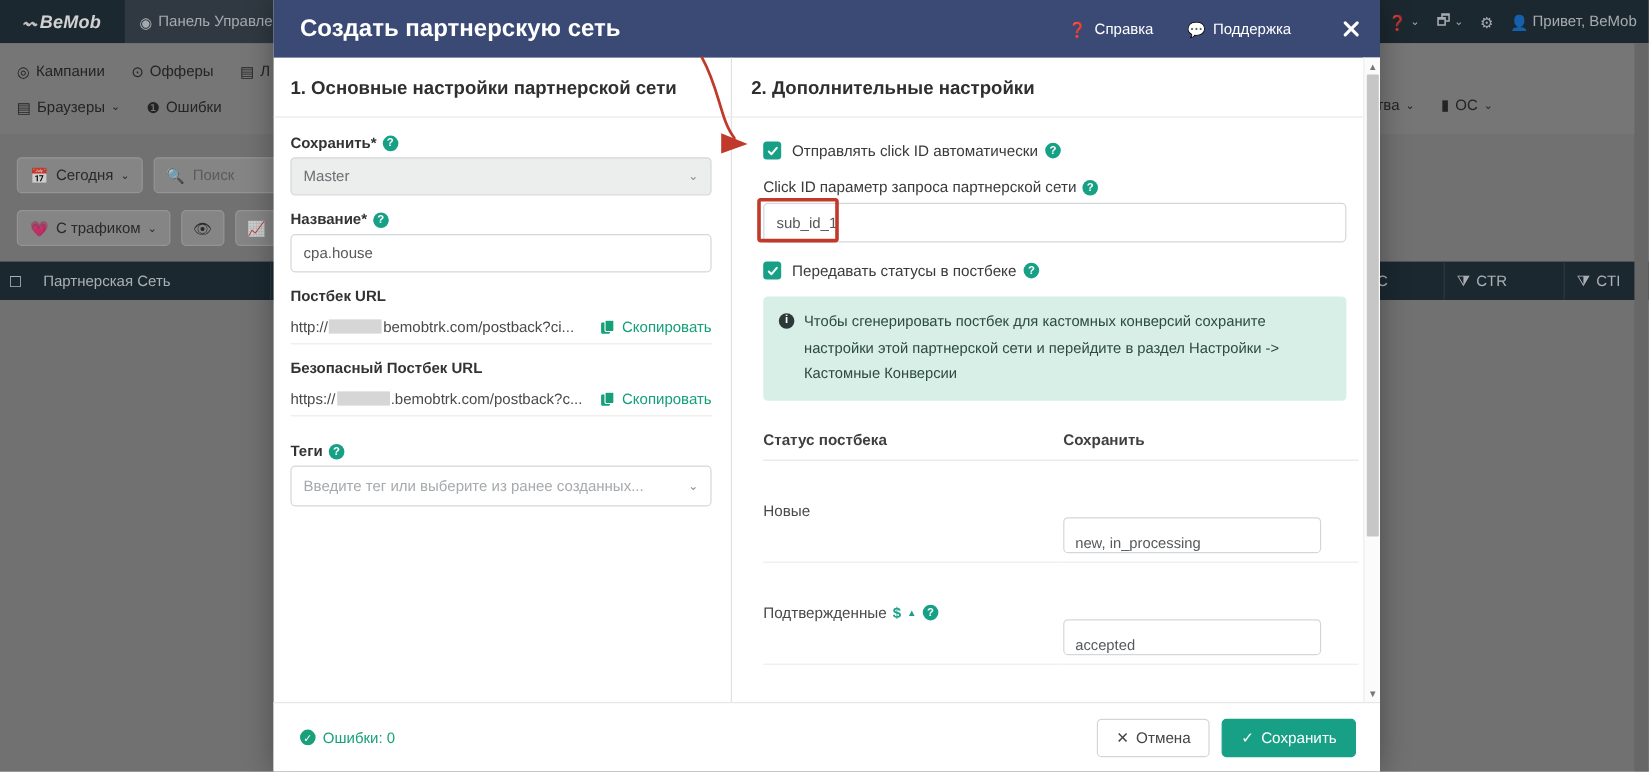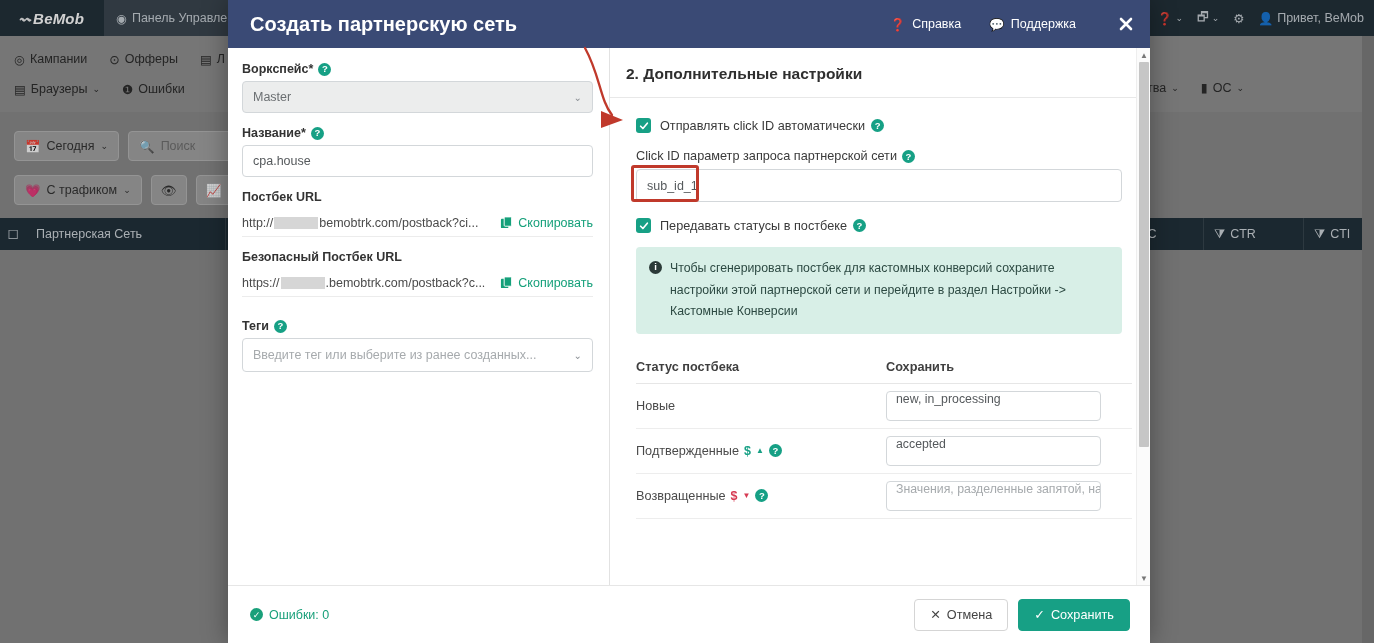--- a/index.html
+++ b/index.html
@@ -114,21 +114,21 @@
     display:flex; align-items:center; padding:0 10px; font-size:12.5px; color:#55595c;text-align:right;
   }
   .input.disabled { background:#eceded; color:#6b6f72; }
   .input .caret { margin-left:auto; color:#8b9095; font-size:10px; }
   .input .ph { color:#a6aaad; }
 
   .ro-row {
     display:flex; align-items:center; gap:8px; height:28px;
     border-bottom:1px solid #ececec; font-size:12.5px; color:#4a4a4a;
   }
-  .ro-url { display:flex; align-items:center; white-space:nowrap; overflow:hidden; }
+  .ro-url { display:flex; align-items:flex-start; white-space:nowrap; overflow:hidden; }
   .redact { display:inline-block; width:44px; height:12px; background:#d6d6d6; margin:0 1px; }
   .copy { margin-left:auto; display:flex; align-items:center; gap:5px; color:#15a07a;
           font-size:12.5px; cursor:pointer; white-space:nowrap; }
   .copy svg { flex:none; }
 
   
   .cbrow { display:flex; align-items:center; gap:9px; margin:6px 0 16px 10px; }
   .cbox {
     width:15px; height:15px; border-radius:3px; background:#17a085;
     display:flex; align-items:center; justify-content:center; flex:none; cursor:pointer;
@@ -167,22 +167,22 @@
   table.st td.cname { width:250px; }
   .cname-in { display:flex; align-items:center; gap:5px; }
   .dollar { font-weight:bold; font-size:12.5px; }
   .dollar.up { color:#17a085; }
   .dollar.dn { color:#d63a52; }
   .arw { font-size:8px; }
   .arw.up { color:#17a085; }
   .arw.dn { color:#d63a52; }
   .tinput {
     width:215px; height:30px; border:1px solid #d3d7da; border-radius:4px;
-    display:flex; align-items:flex-start; padding:0 9px; font-size:12.3px; color:#55595c;
-    background:#fff; overflow:hidden; white-space:nowrap;
+    display:flex; align-items:flex-end; padding:0 9px; font-size:12.3px; color:#55595c;
+    background:#fff; overflow:hidden; white-space:nowrap;margin-top:40px;
   }
   .tinput .ph { color:#a6aaad; }
 
   
   .m-scrollbar {
     position:absolute; right:0; top:0; bottom:0; width:14px;
     background:#fbfbfb; border-left:1px solid #eee;
   }
   .m-sb-arrow {
     position:absolute; left:0; width:14px; height:14px; display:flex;
@@ -350,25 +350,28 @@
         <svg width="16" height="16" viewBox="0 0 16 16">
             <path d="M3 3 L13 13 M13 3 L3 13" stroke="#fff" stroke-width="2.6" stroke-linecap="round"></path>
           </svg>
       </div>
     </div>
   </div>
 
   <div class="m-body">
 
     <div class="pane-left">
+      <div class="pane-head">
+        <h2>1. Основные настройки партнерской сети</h2>
+      </div>
       <div class="pane-scroll">
 
         <div class="fld">
           <div class="lbl">
-            <span>Воркспейс*</span>
+            <span>Сохранить*</span>
             <span class="help">?</span>
           </div>
           <div class="input disabled">
             <span>Master</span>
             <span class="caret">⌄</span>
           </div>
         </div>
 
         <div class="fld">
           <div class="lbl">

